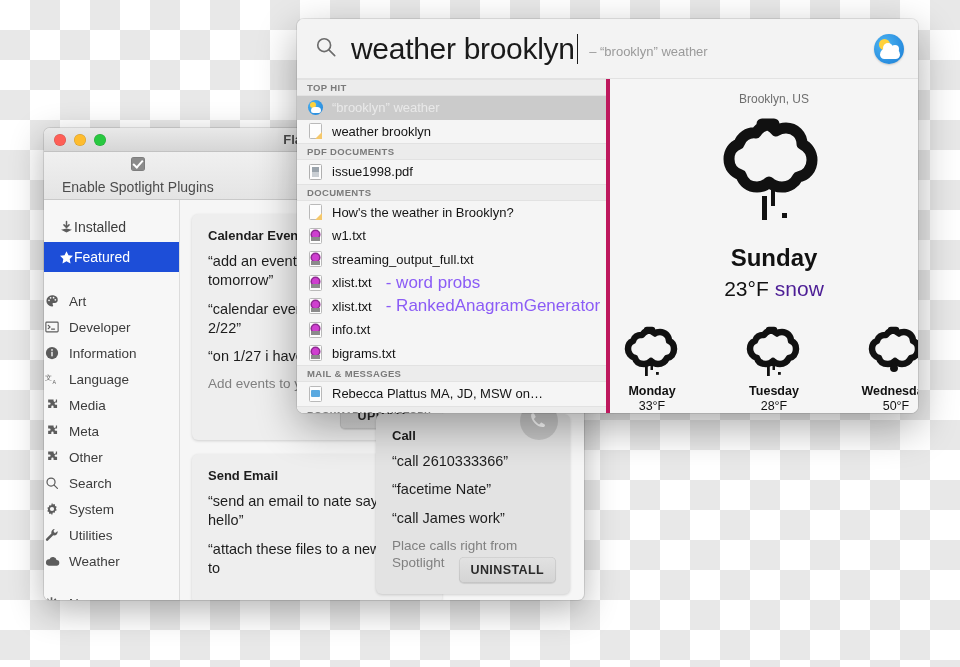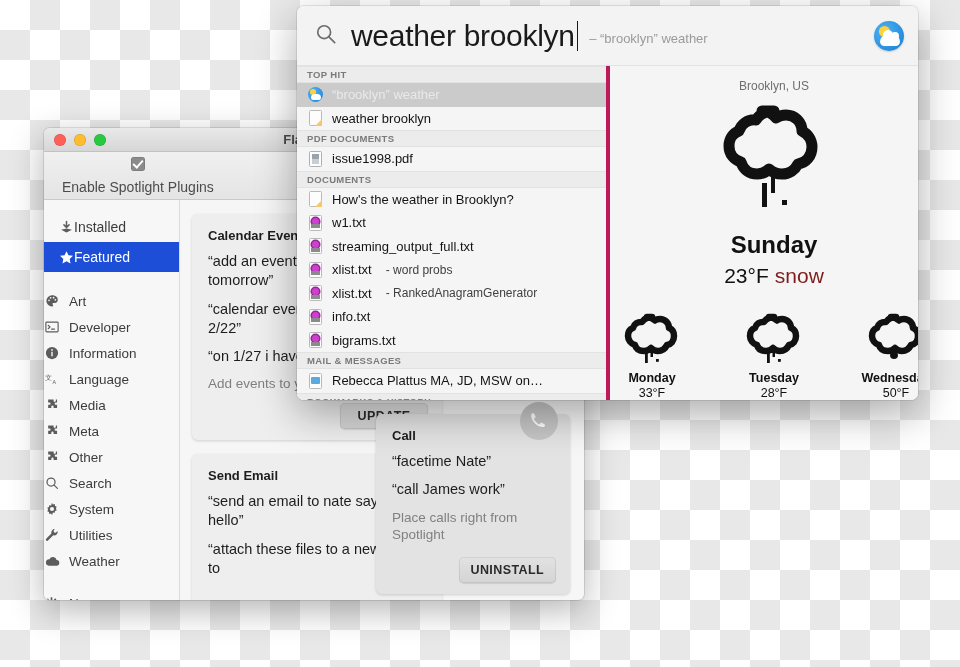--- a/index.html
+++ b/index.html
@@ -200,21 +200,21 @@
     display: flex;
     align-items: center;
     justify-content: center;
     color: #ffffff;
   }
 
   
   #spotlight {
     position: absolute;
     left: 297px;
-    top: 6px;
+    top: 19px;
     width: 621px;
     height: 394px;
     background: #f5f5f5;
     border-radius: 7px;
     box-shadow: 0 14px 40px rgba(0,0,0,0.33), 0 0 0 1px rgba(0,0,0,0.09);
     overflow: hidden;
     display: flex;
     flex-direction: column;
   }
 
@@ -320,21 +320,21 @@
     align-items: center;
     padding-left: 10px;
     gap: 9px;
     font-size: 13px;
     color: #141414;
     white-space: nowrap;
     overflow: hidden;
   }
   .sl-row.selected { background: #cbcbcb; color: #e9e9e9; }
   .sl-row .r-icon { width: 16px; height: 16px; flex: none; display: flex; align-items: center; justify-content: center; }
-  .sl-row .r-sub { color: #404040; font-size: 12px; margin-left: 5px; }
+  .sl-row .r-sub { color: #8b5cf6; font-size: 17px; margin-left: 5px; }
 
   
   .icon-doc {
     width: 13px; height: 16px;
     background: #fdfdfd;
     border: 1px solid #b9b9b9;
     border-radius: 1.5px;
     position: relative;
   }
   .icon-doc::after {
@@ -435,21 +435,21 @@
     background: #f5f5f5;
     display: flex;
     flex-direction: column;
     align-items: center;
     padding-top: 13px;
   }
   .wx-city { font-size: 12px; color: #6e6e6e; margin-bottom: 2px; }
   .wx-main-icon { margin: 2px 0 0 0; }
   .wx-day { font-size: 24px; font-weight: bold; color: #111111; margin-top: 2px; }
   .wx-temp-row { font-size: 21px; color: #111111; margin-top: 5px; }
-  .wx-temp-row .cond { color: #7f1d1d; margin-left: 6px; }
+  .wx-temp-row .cond { color: #4c1d95; margin-left: 6px; }
 
   .wx-forecast {
     display: flex;
     gap: 38px;
     margin-top: 24px;
   }
   .wx-fc { display: flex; flex-direction: column; align-items: center; width: 84px; }
   .wx-fc-day  { font-size: 12.5px; font-weight: bold; color: #111111; margin-top: 3px; }
   .wx-fc-temp { font-size: 12.5px; color: #111111; margin-top: 1px; }
 </style>
@@ -652,20 +652,21 @@
 
         <div class="plug-card" id="card-call">
           <div class="card-app-icon">
             <div class="phone-circle">
               <svg width="20" height="20" viewBox="0 0 16 16" fill="#ffffff">
                 <path d="M3.2 1.6c-.6 0-1.4.6-1.5 1.5-.2 1.6.6 4.3 2.9 6.7s5.1 3.2 6.7 3c.9-.1 1.5-.9 1.5-1.5 0-.4-.2-.6-.5-.8l-2-1.1c-.4-.2-.8-.1-1 .2l-.7.8c-.2.2-.5.3-.8.1-.7-.4-1.5-1-2.1-1.7s-1.2-1.4-1.6-2.1c-.2-.3-.1-.6.1-.8l.8-.7c.3-.2.4-.6.2-1L4.1 2.1c-.2-.3-.5-.5-.9-.5z"></path>
               </svg>
             </div>
           </div>
           <div class="card-title">Call</div>
+          <div class="card-example">“call 2610333366”</div>
           <div class="card-example">“facetime Nate”</div>
           <div class="card-example">“call James work”</div>
           <div class="card-desc">Place calls right from Spotlight</div>
           <div class="card-btn">UNINSTALL</div>
         </div>
 
       </div>
     </div>
   </div>
 

